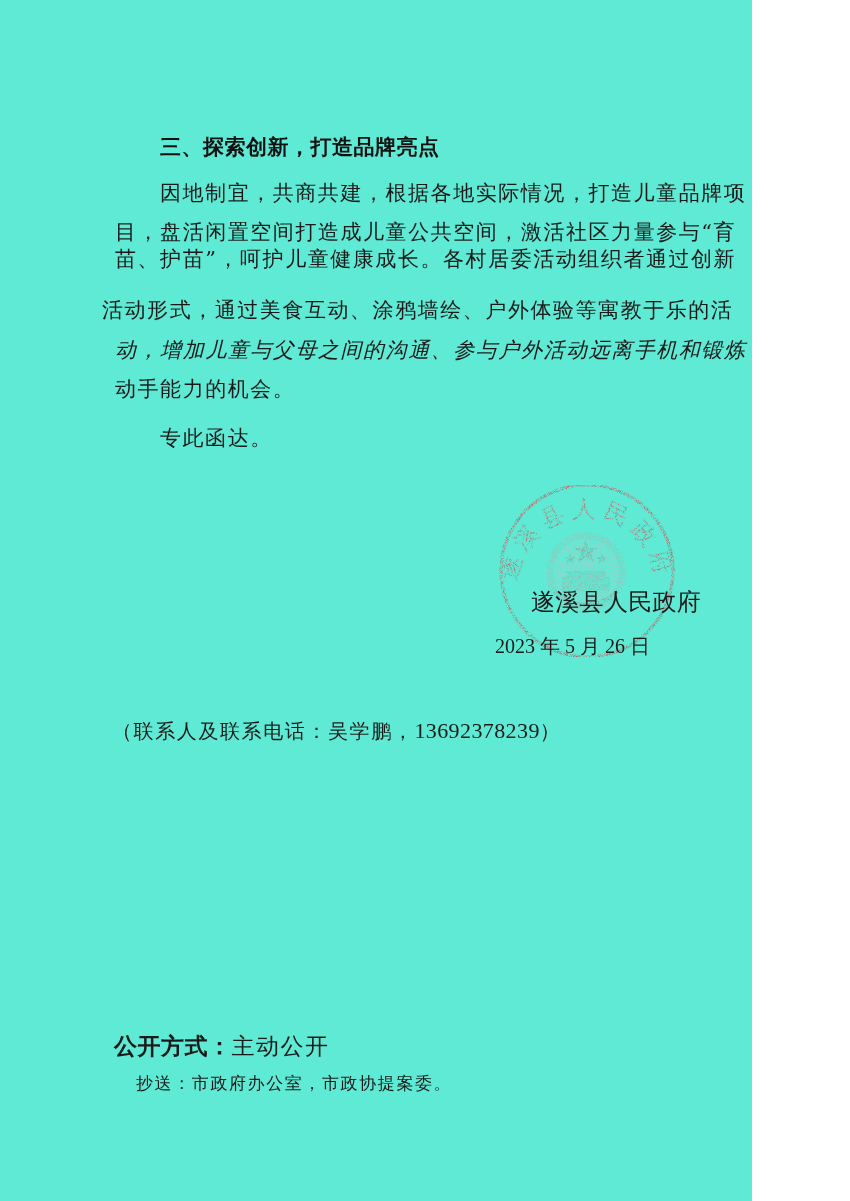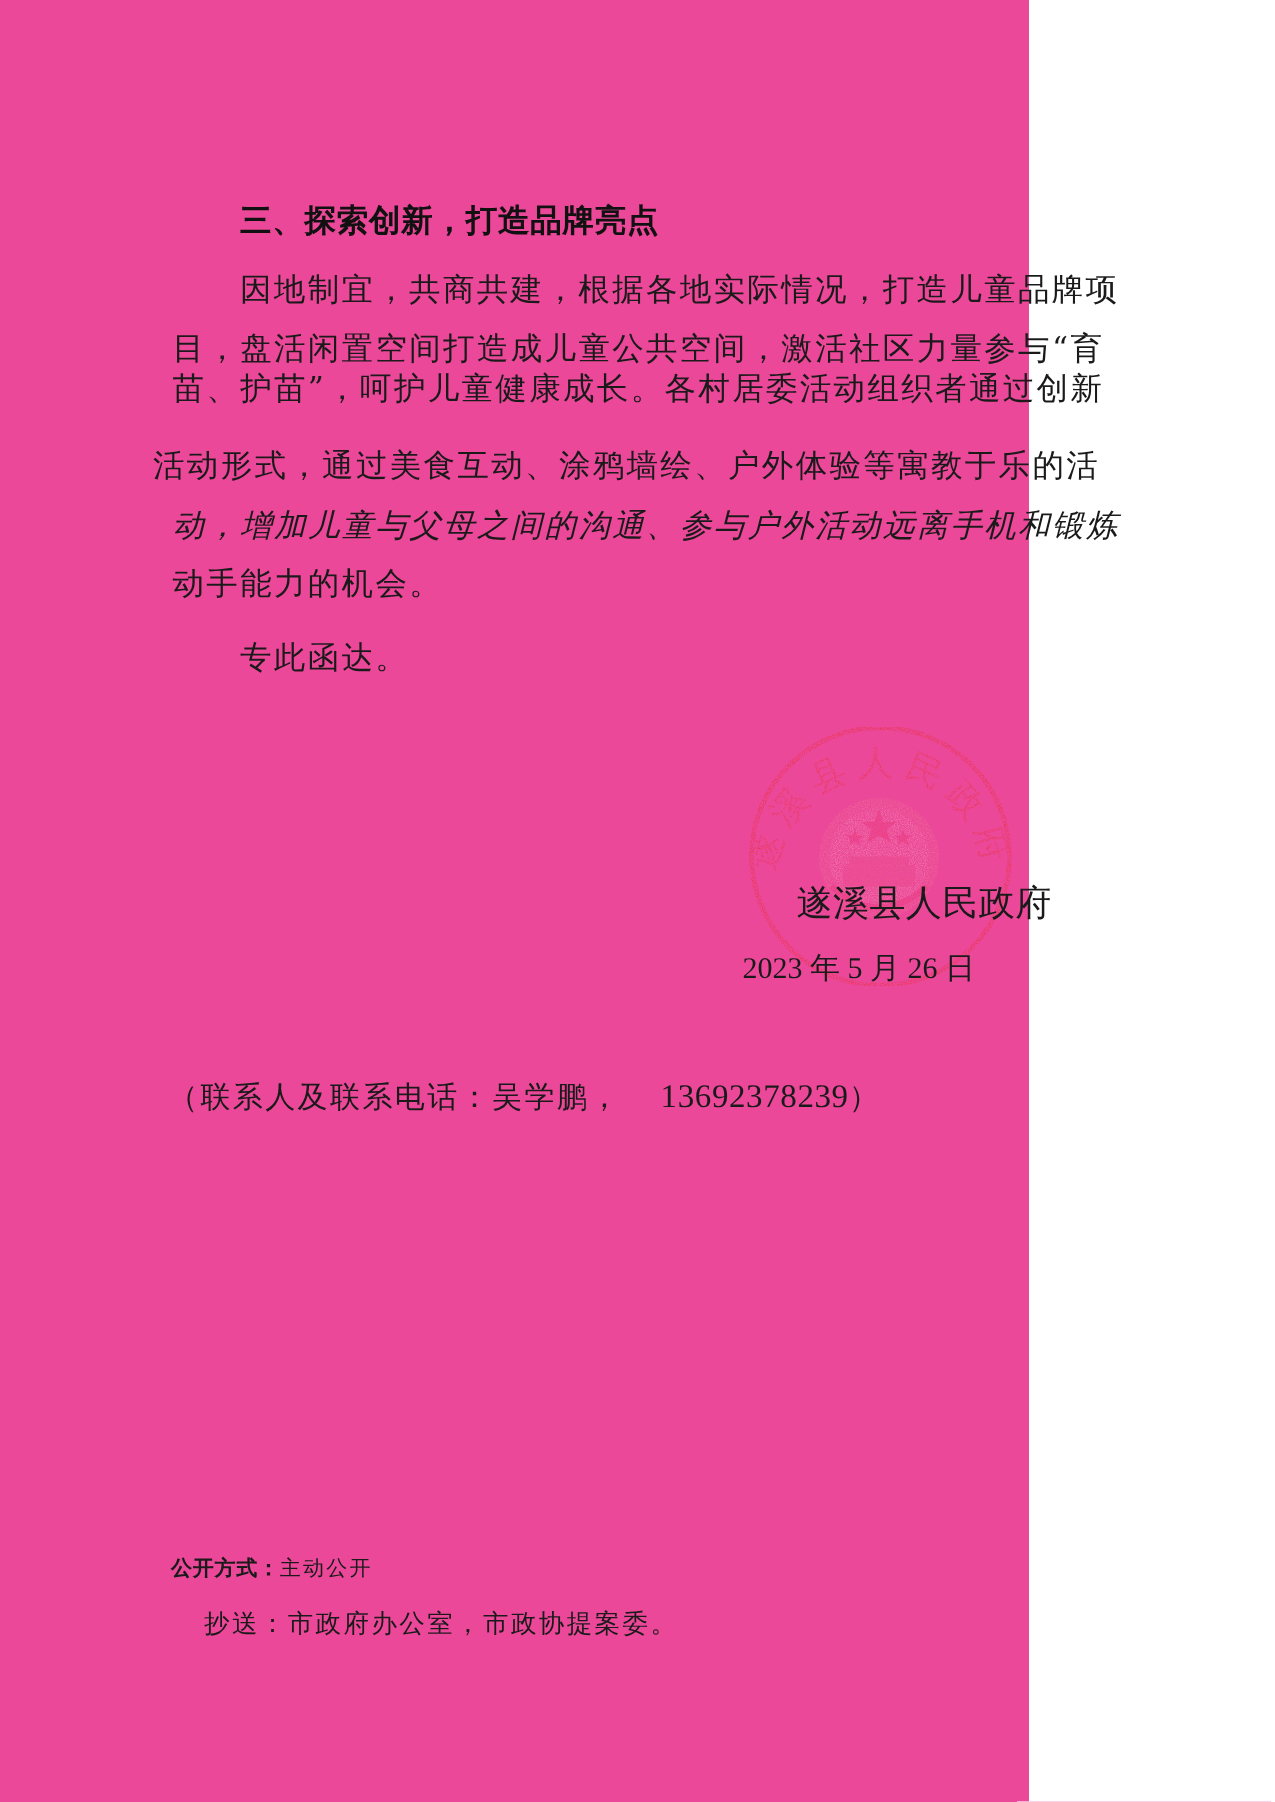--- a/index.html
+++ b/index.html
@@ -10,22 +10,22 @@
       overflow: hidden;
     }
     body {
       position: relative;
       font-family: "DejaVu Serif", "Liberation Serif", serif;
       color: #1a1a1a;
     }
     .page {
       position: absolute;
       left: 0; top: 0;
-      width: 686px; height: 1201px;
-      background: #ec4899;
+      width: 752px; height: 1201px;
+      background: #5eead4;
     }
     .line {
       position: absolute;
       font-size: 21px;
       line-height: 26px;
       white-space: nowrap;
       letter-spacing: 1.55px;
     }
     .heading {
       position: absolute;
@@ -65,28 +65,27 @@
       top: 718px;
       font-size: 20px;
       line-height: 26px;
       white-space: nowrap;
       letter-spacing: 1.6px;
     }
     .contact .num {
       font-family: "Liberation Serif", "DejaVu Serif", serif;
       font-size: 22px;
       letter-spacing: 0.4px;
-      margin-left: 26px;
     }
     .disclosure {
       position: absolute;
       left: 114px;
       top: 1033px;
       white-space: nowrap;
-      font-size: 14px;
+      font-size: 23px;
       line-height: 26px;
     }
     .disclosure .label {
       font-family: "DejaVu Sans", "Liberation Sans", sans-serif;
       font-weight: bold;
       letter-spacing: 0.5px;
     }
     .disclosure .value {
       letter-spacing: 1.5px;
     }

